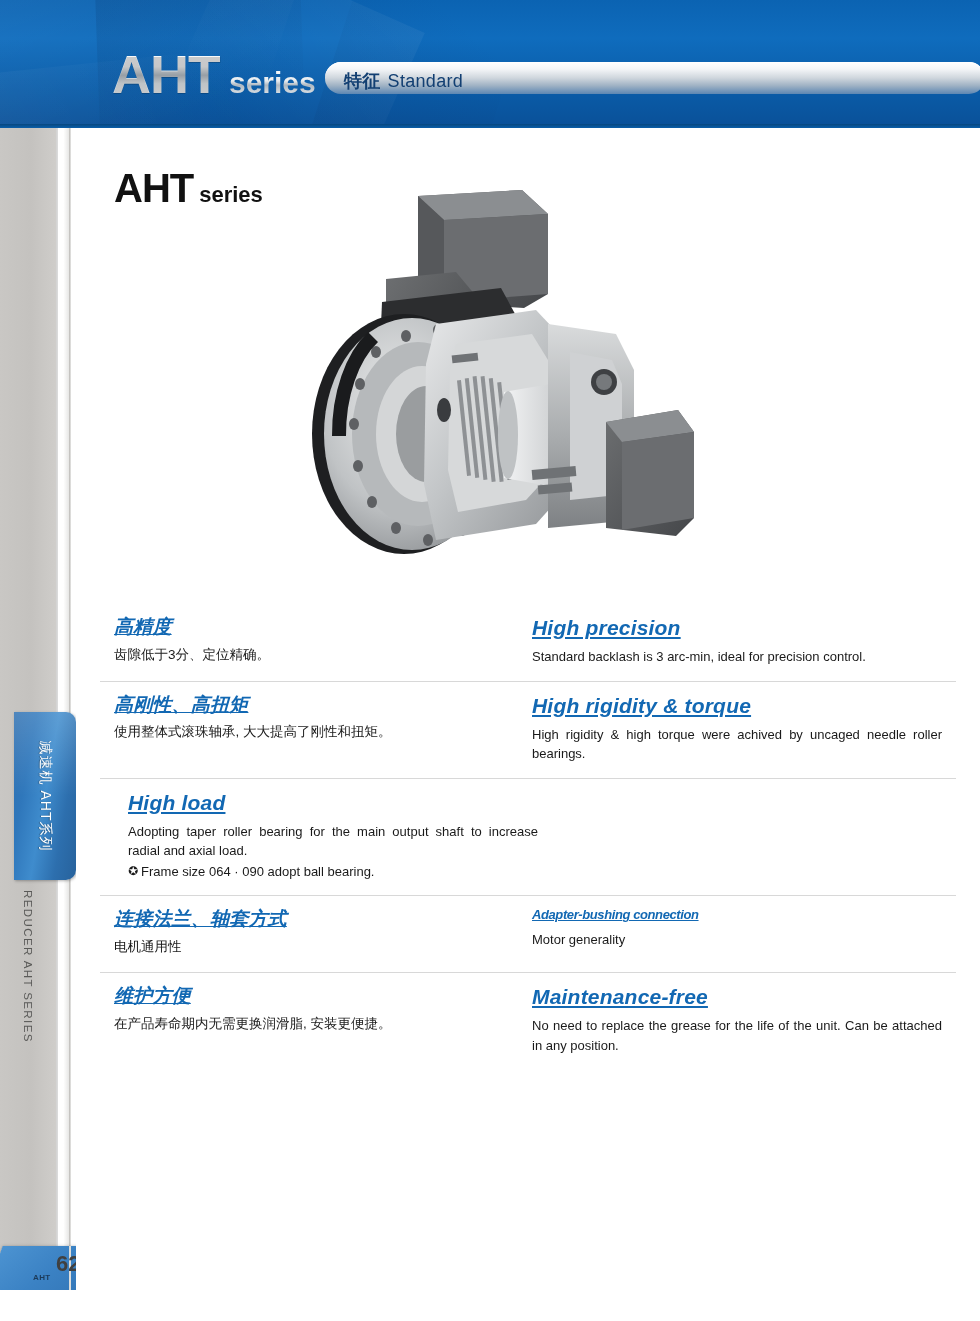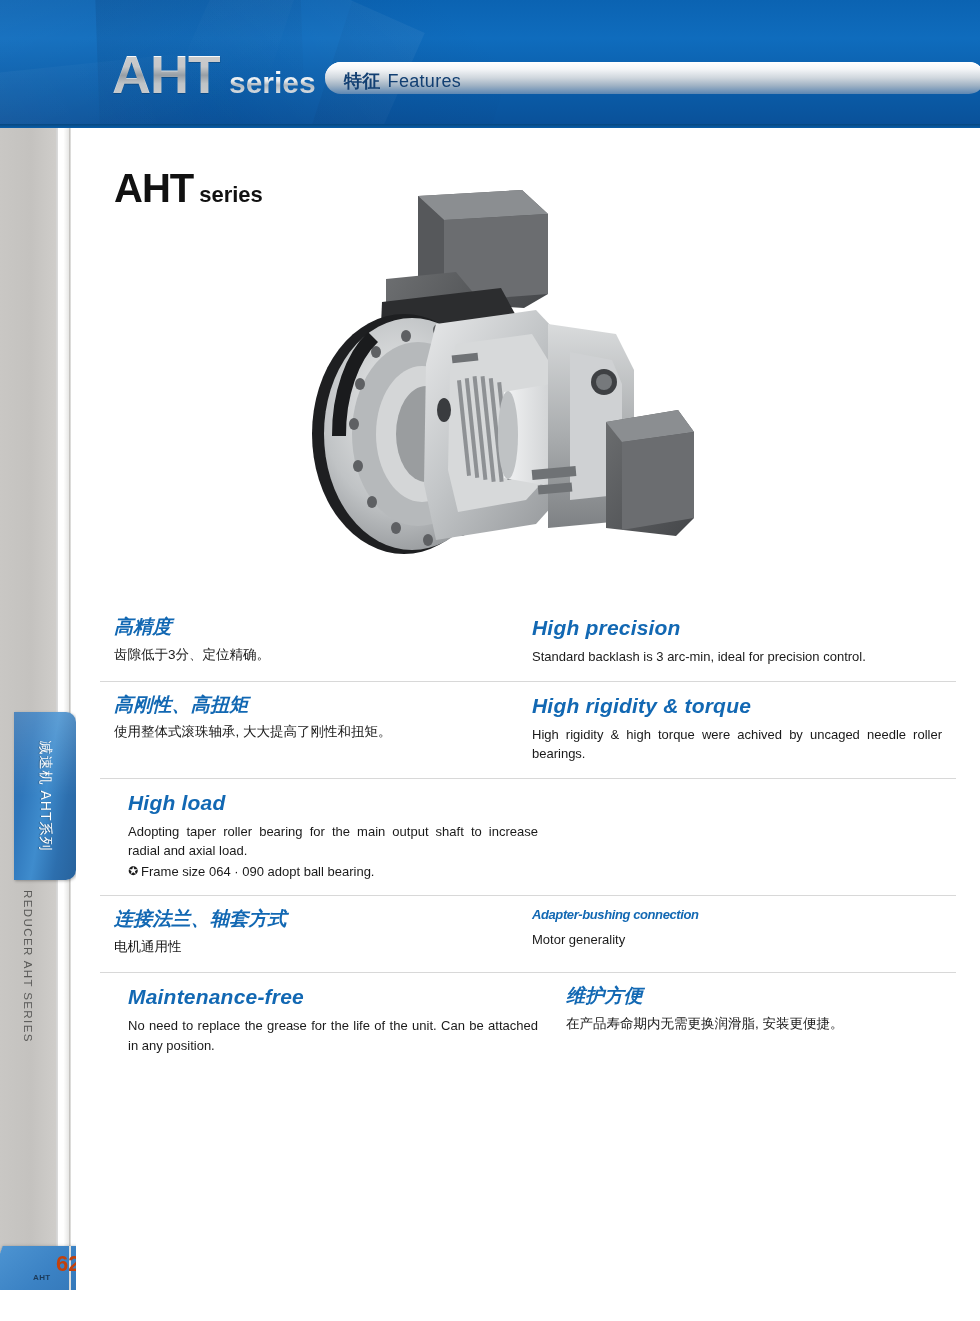--- a/index.html
+++ b/index.html
@@ -197,21 +197,21 @@
     position: absolute;
     left: 0px; top: 1290px;
     width: 120px; height: 40px;
     background: #ffffff;
   }
   .footer-num {
     position: absolute;
     left: 56px; top: 1253px;
     font-size: 22px;
     font-weight: bold;
-    color: #c2410c;
+    color: #404040;
     line-height: 1;
   }
   .footer-sub {
     position: absolute;
     left: 33px; top: 1273px;
     font-size: 8px;
     font-weight: bold;
     color: #1c3a59;
     letter-spacing: .4px;
   }
@@ -276,20 +276,21 @@
   .fcol.cn { width: 404px; }
   .fcol.en { width: 452px; padding-left: 28px; }
 
   .f-head {
     font-style: italic;
     font-weight: bold;
     color: #1268b3;
     line-height: 1.15;
     margin: 0 0 7px 0;
     letter-spacing: .2px;
+    text-decoration: underline;
   }
   .fcol.cn .f-head { font-size: 19px; }
   .fcol.en .f-head { font-size: 21px; }
   .fcol.en.narrow-head .f-head { font-size: 13px; letter-spacing: -.4px; }
 
   .f-body {
     font-size: 13.5px;
     color: #1a1a1a;
     line-height: 1.55;
     margin: 0;
@@ -324,21 +325,21 @@
     <div class="hdr-shape s4"></div>
     <div class="hdr-shape s5"></div>
 
     <div class="hdr-badge"></div>
 
     <div class="hdr-title">
       <span class="aht">AHT</span><span class="series">series</span>
     </div>
 
     <div class="hdr-badge-text">
-      <span class="cn">特征</span><span class="en">Features</span>
+      <span class="cn">特征</span><span class="en">Standard</span>
     </div>
 
     <div class="hdr-bottom-line"></div>
   </div>
 
   <div class="left-strip"></div>
   <div class="left-strip-shadow"></div>
   <div class="left-gap"></div>
   <div class="left-rule"></div>
 
@@ -504,25 +505,25 @@
           <p class="f-body">电机通用性</p>
         </div>
         <div class="fcol en narrow-head">
           <p class="f-head">Adapter-bushing connection</p>
           <p class="f-body">Motor generality</p>
         </div>
       </div>
 
 
       <div class="feature-row">
+        <div class="fcol cn">
+          <p class="f-head">维护方便</p>
+          <p class="f-body">在产品寿命期内无需更换润滑脂, 安装更便捷。</p>
+        </div>
         <div class="fcol en">
           <p class="f-head">Maintenance-free</p>
           <p class="f-body">No need to replace the grease for the life of the unit. Can be attached in any position.</p>
         </div>
-        <div class="fcol cn">
-          <p class="f-head">维护方便</p>
-          <p class="f-body">在产品寿命期内无需更换润滑脂, 安装更便捷。</p>
-        </div>
       </div>
 
     </div>
   </div>
 </div>
 
 </body></html>

